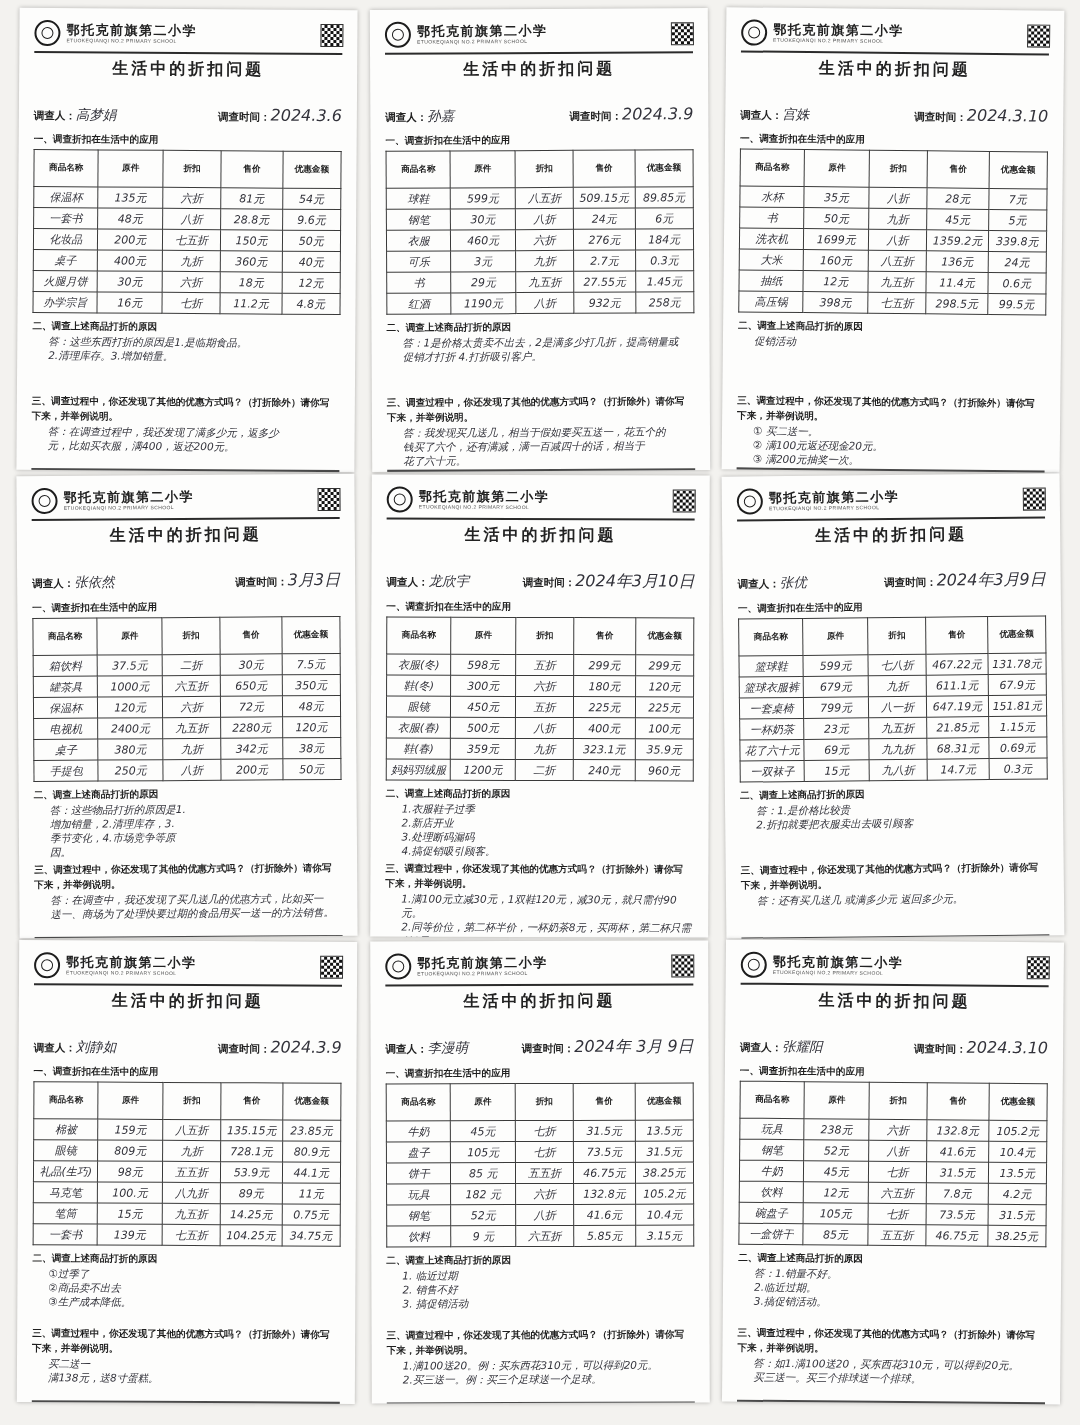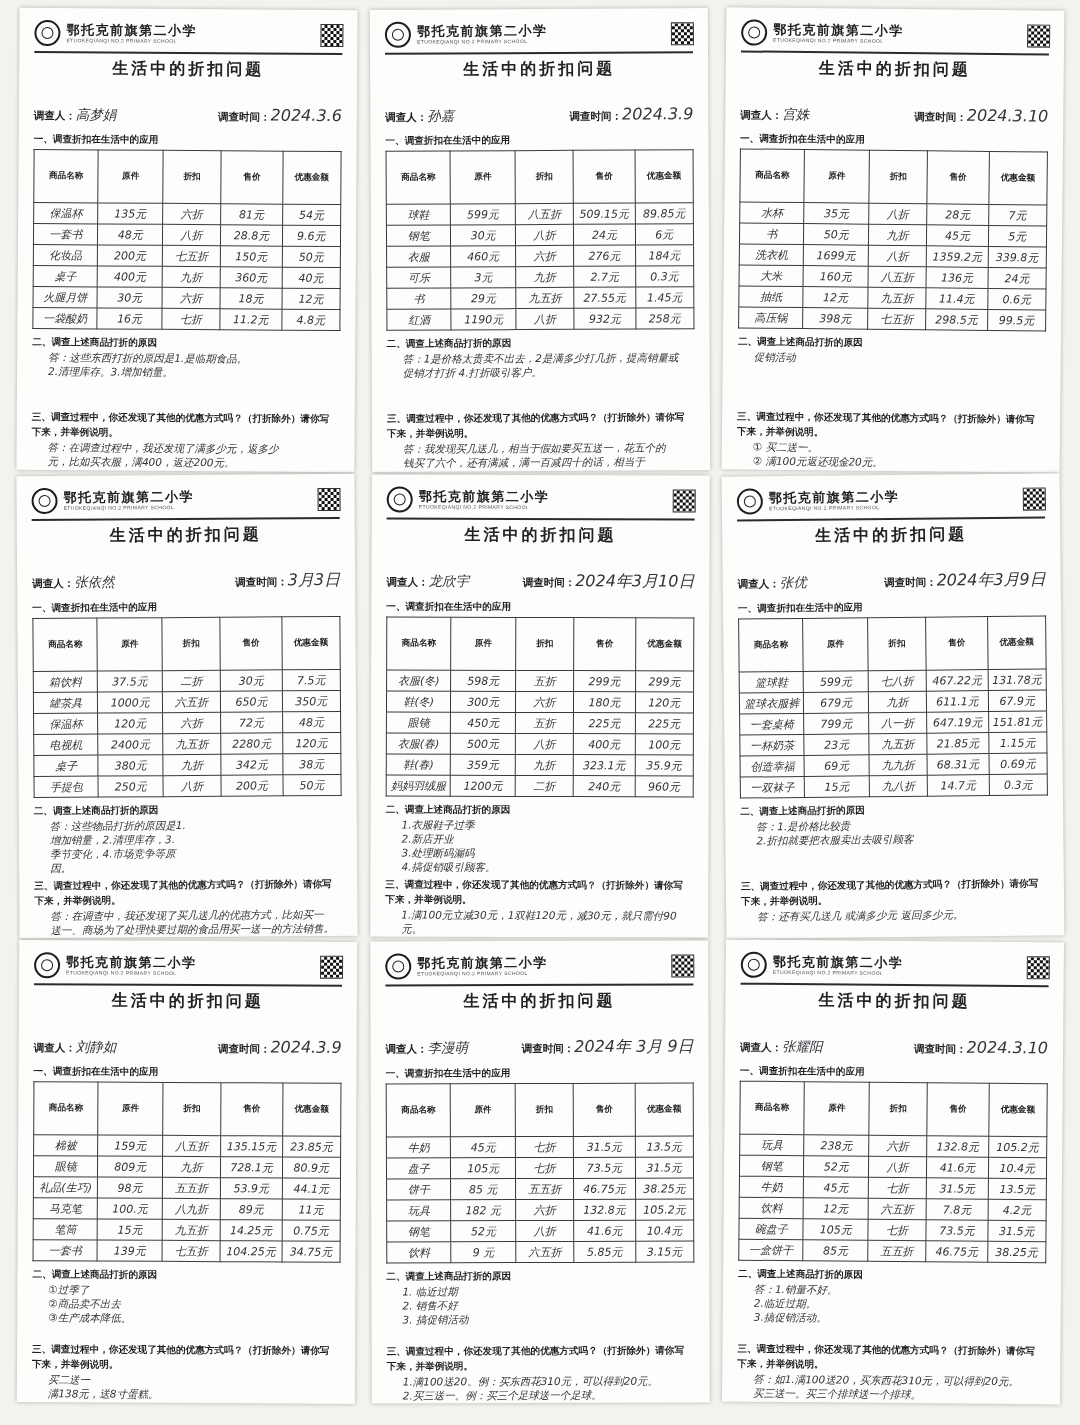--- a/index.html
+++ b/index.html
@@ -64,21 +64,21 @@
   .name{font-size:13.5px;text-align:right;}
   .timev{font-size:16px;}
   .sec{
     font-size:9.6px;font-weight:bold;color:#1f1f1f;
     font-family:"Liberation Serif",serif;margin-top:6px;line-height:13px;
   }
   .s3b{margin-top:2px;}
   .tbl{width:100%;border-collapse:collapse;margin-top:4px;table-layout:fixed;}
   .tbl th{
     font-size:8.6px;font-weight:bold;border:1.2px solid #3a3a3a;
-    padding:20px 1px;font-family:"Liberation Serif",serif;background:#fdfdfc;
+    padding:12px 1px;font-family:"Liberation Serif",serif;background:#fdfdfc;
   }
   .tbl td{
     border:1.2px solid #3a3a3a;height:20px;text-align:center;
     font-size:11px;padding:0 1px;overflow:hidden;white-space:nowrap;
   }
   .c0{width:21%;}.c1{width:21%;}.c2{width:19%;}.c3{width:20%;}.c4{width:19%;}
   .ans{margin:2px 0 0 16px;}
   .ans2{min-height:54px;}
   .ans3{flex:0 0 auto;min-height:44px;}
   .ansline{font-size:10.5px;line-height:14px;}
@@ -163,21 +163,21 @@
 
   <tr>
     <td class="hw">火腿月饼</td>
     <td class="hw">30元</td>
     <td class="hw">六折</td>
     <td class="hw">18元</td>
     <td class="hw">12元</td>
   </tr>
 
   <tr>
-    <td class="hw">一袋酸奶</td>
+    <td class="hw">办学宗旨</td>
     <td class="hw">16元</td>
     <td class="hw">七折</td>
     <td class="hw">11.2元</td>
     <td class="hw">4.8元</td>
   </tr>
 </tbody>
     </table>
     <div class="sec">二、调查上述商品打折的原因</div>
     <div class="ans ans2">
       <div class="hw ansline">答：这些东西打折的原因是1.是临期食品。</div>
@@ -703,21 +703,21 @@
 
   <tr>
     <td class="hw">一杯奶茶</td>
     <td class="hw">23元</td>
     <td class="hw">九五折</td>
     <td class="hw">21.85元</td>
     <td class="hw">1.15元</td>
   </tr>
 
   <tr>
-    <td class="hw">创造幸福</td>
+    <td class="hw">花了六十元</td>
     <td class="hw">69元</td>
     <td class="hw">九九折</td>
     <td class="hw">68.31元</td>
     <td class="hw">0.69元</td>
   </tr>
 
   <tr>
     <td class="hw">一双袜子</td>
     <td class="hw">15元</td>
     <td class="hw">九八折</td>

